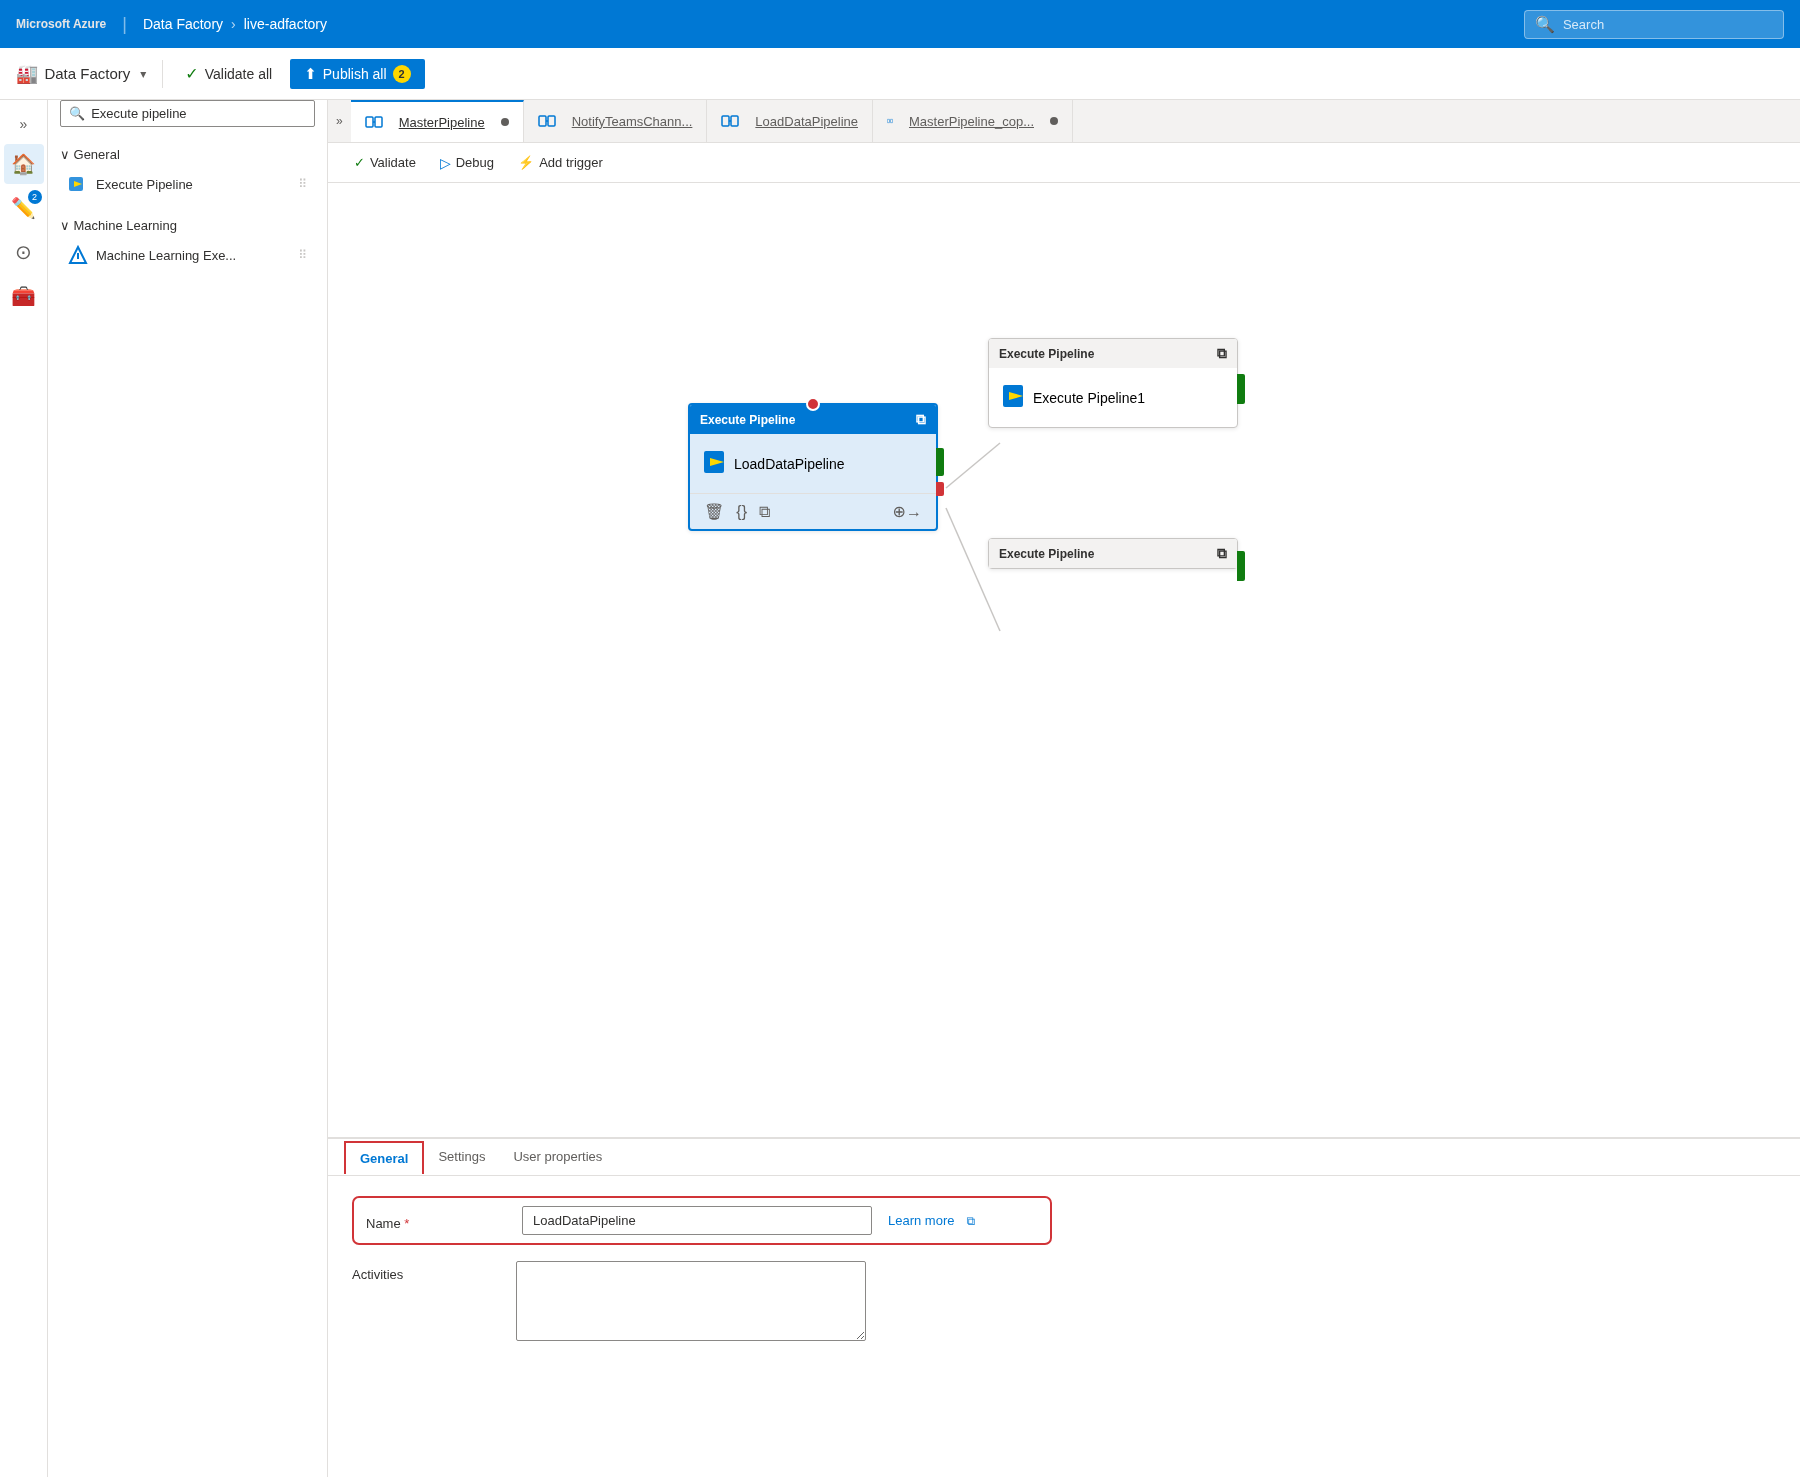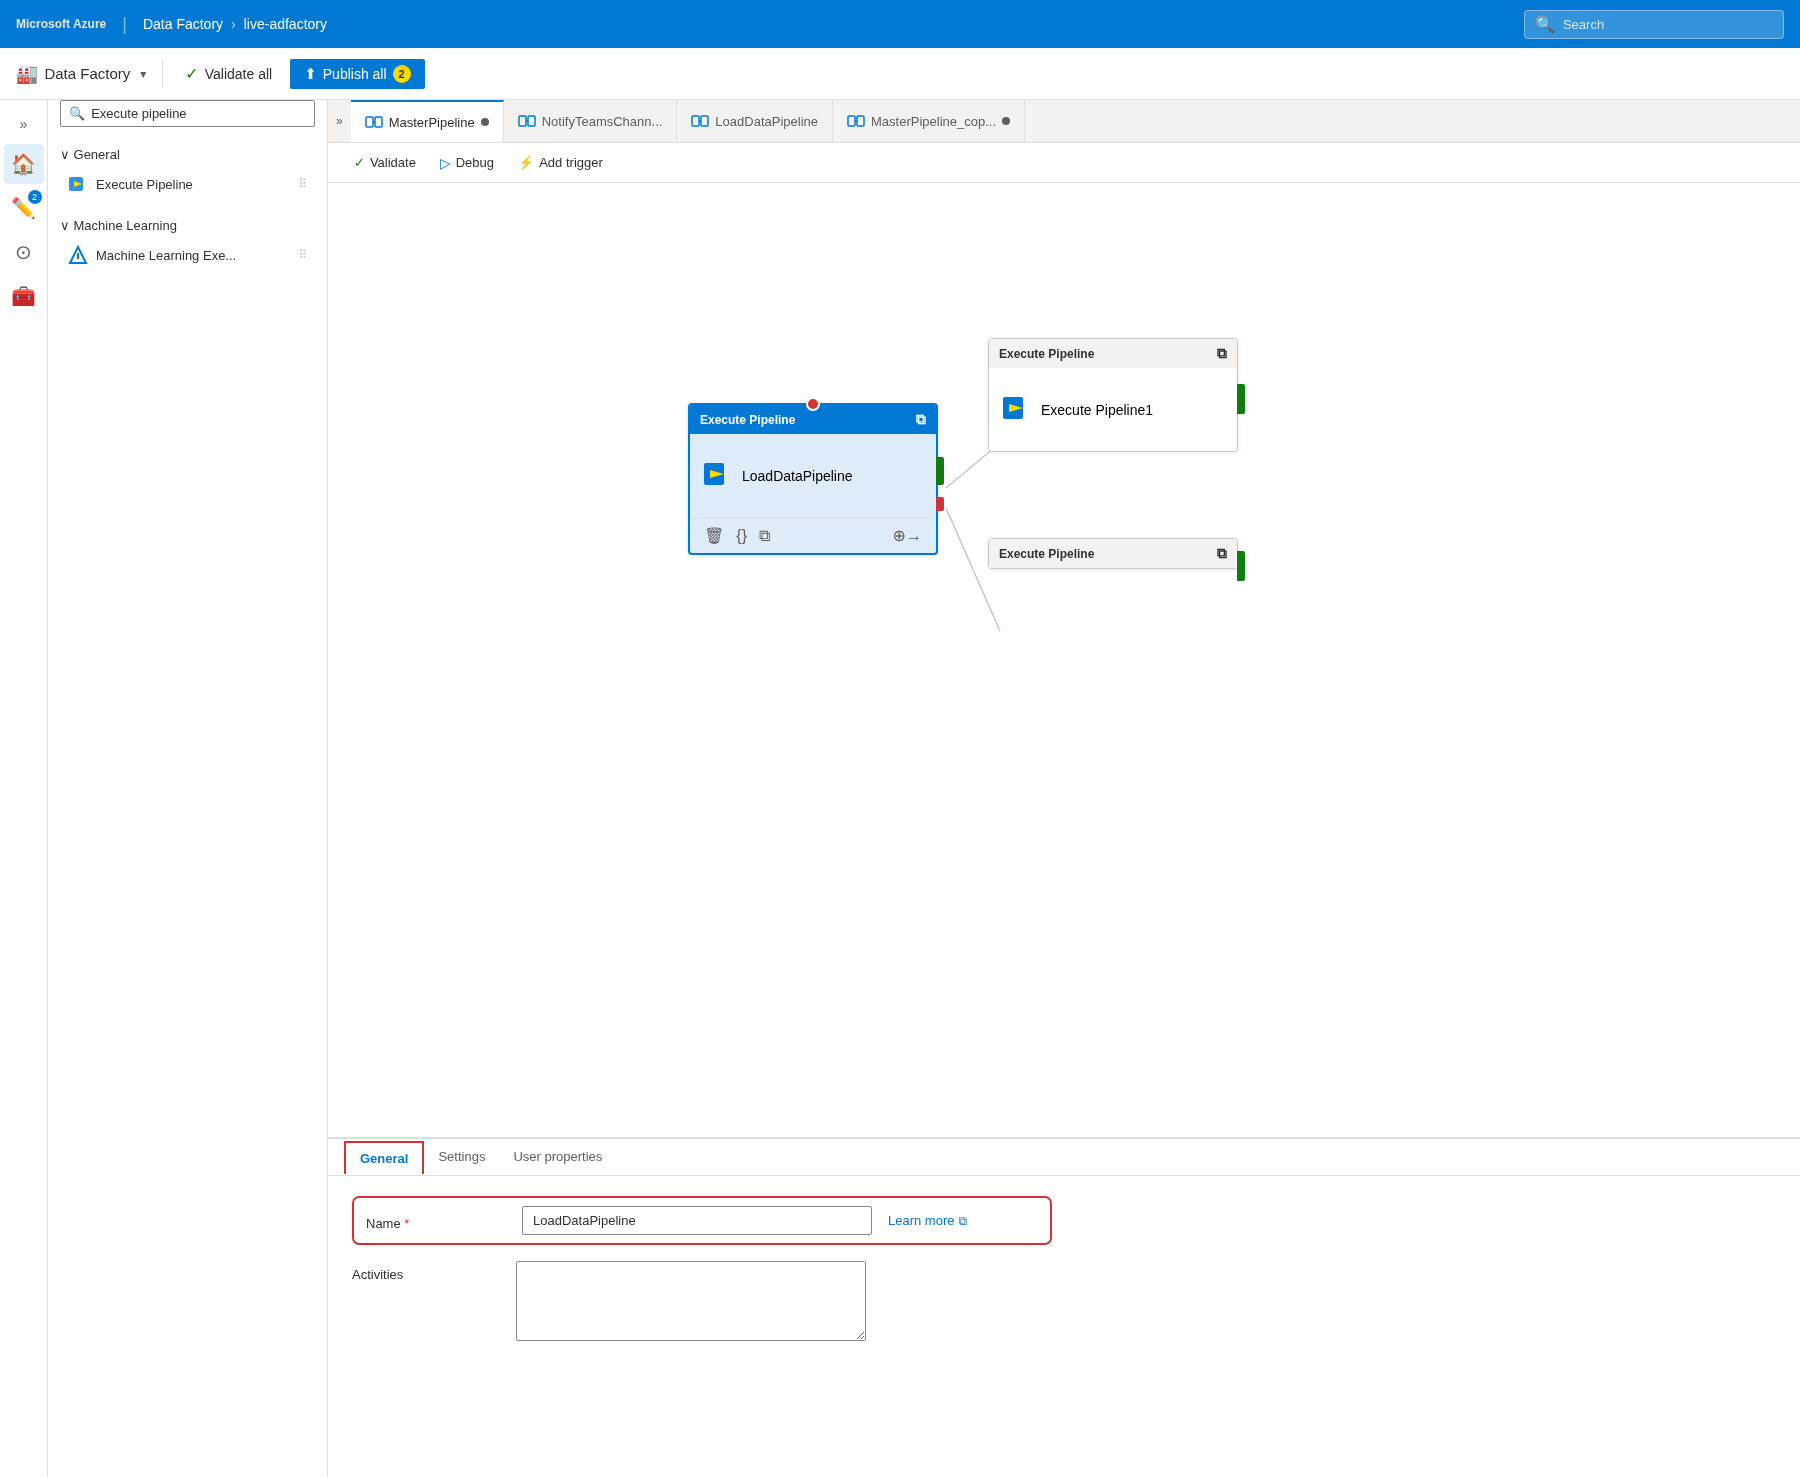--- a/index.html
+++ b/index.html
@@ -283,30 +283,31 @@
     .tabs-bar {
       background: #f3f2f1;
       border-bottom: 1px solid #e1dfdd;
       display: flex;
       align-items: stretch;
       overflow: hidden;
     }
     .tab-item {
       display: flex;
       align-items: center;
-      gap: 6px;
+      gap: 16px;
       padding: 0 14px;
       height: 42px;
       cursor: pointer;
       font-size: 13px;
       color: #605e5c;
       border-right: 1px solid #e1dfdd;
       white-space: nowrap;
       max-width: 200px;
       position: relative;
+      text-decoration: underline;
     }
     .tab-item.active {
       background: white;
       color: #323130;
       font-weight: 500;
       border-top: 2px solid #0078d4;
     }
     .tab-dot {
       width: 8px;
       height: 8px;
@@ -370,22 +371,22 @@
       color: #323130;
     }
     .node-header.selected-header {
       background: #0078d4;
       color: white;
       border-radius: 2px 2px 0 0;
     }
     .node-body {
       display: flex;
       align-items: center;
-      gap: 8px;
-      padding: 24px 12px;
+      gap: 0;
+      padding: 12px 12px;
       font-size: 13px;
       font-weight: 500;
     }
     .node-actions {
       display: flex;
       align-items: center;
       gap: 8px;
       padding: 6px 12px;
       border-top: 1px solid #e1dfdd;
       color: #605e5c;
@@ -470,21 +471,21 @@
     }
 
     
     .learn-more-link {
       color: #0078d4;
       font-size: 13px;
       cursor: pointer;
       text-decoration: none;
       display: flex;
       align-items: center;
-      gap: 4px;
+      gap: 12px;
       white-space: nowrap;
     }
 
     
     .connections-svg {
       position: absolute;
       top: 0;
       left: 0;
       width: 100%;
       height: 100%;

